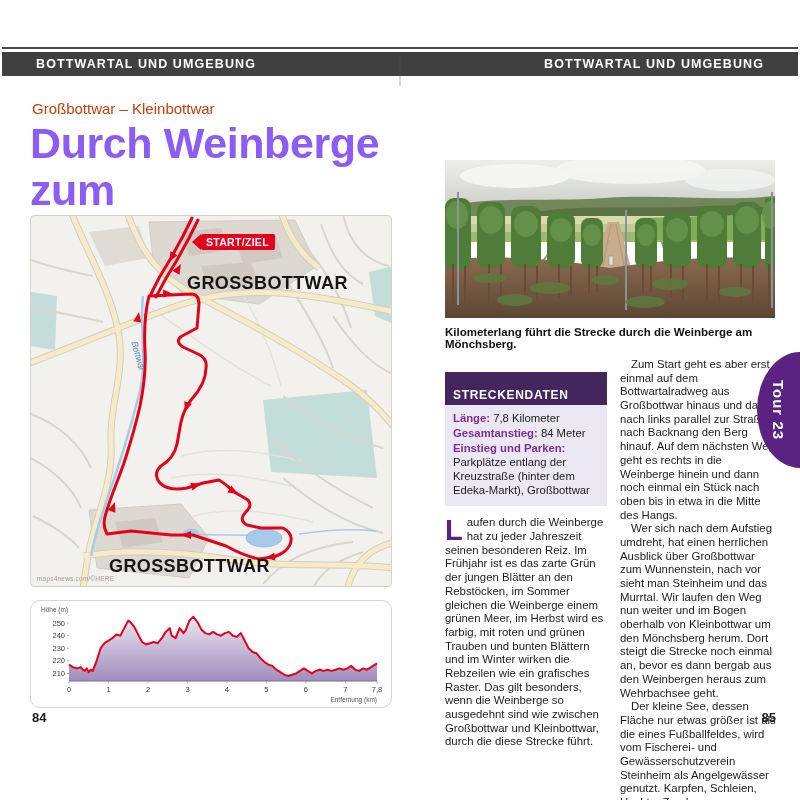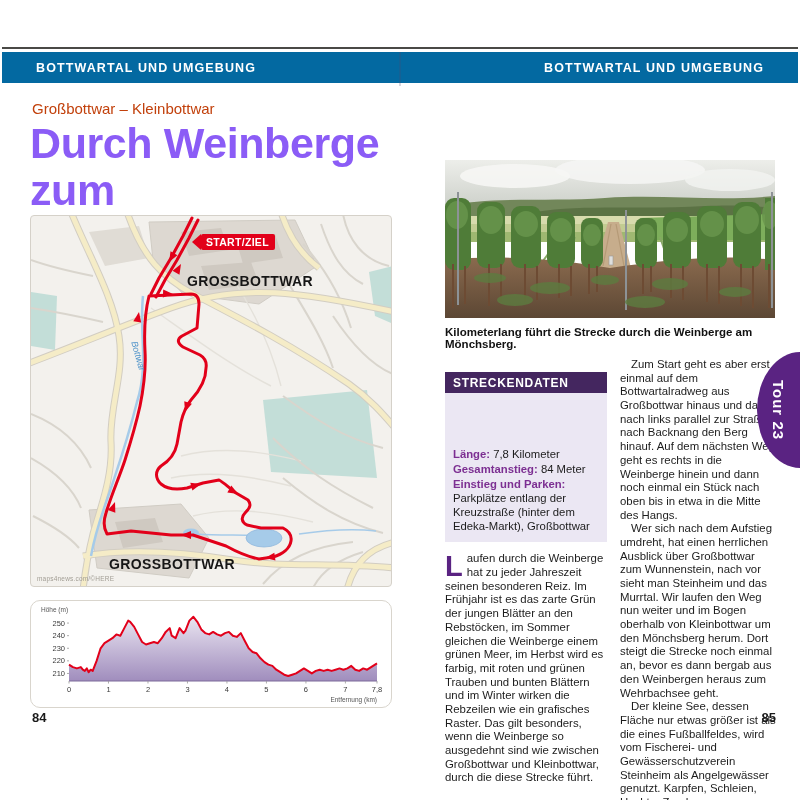--- a/index.html
+++ b/index.html
@@ -2,34 +2,34 @@
 <html lang="de"><head>
 <meta charset="utf-8">
 <style>
   html,body{margin:0;padding:0;background:#fff;}
   .canvas{position:relative;width:800px;height:800px;background:#ffffff;overflow:hidden;
           font-family:"Liberation Sans","DejaVu Sans",sans-serif;color:#1c1c1c;}
   .abs{position:absolute;}
 
   
   .topline{left:2px;top:47px;width:796px;height:2px;background:#4a4946;}
-  .headerbar{left:2px;top:52px;width:796px;height:31px;background:#0369a1;}
+  .headerbar{left:2px;top:52px;width:796px;height:24px;background:#404040;}
   .hb-text{position:absolute;top:50%;transform:translateY(-50%);color:#fff;font-weight:700;
            font-size:12.5px;letter-spacing:1.1px;}
   .hb-left{left:34px;}
   .hb-right{right:34px;}
   .gutterseam{left:399px;top:52px;width:2px;height:34px;background:rgba(80,70,110,.22);}
 
   
   .kicker{left:32px;top:100px;font-size:15px;color:#c2410c;}
   .title{left:30px;top:120px;width:370px;font-size:43px;font-weight:700;color:#8b5cf6;
          line-height:1.09;letter-spacing:-0.4px;white-space:pre-line;}
   .mapbox{left:30px;top:215px;width:360px;height:370px;border:1px solid #d5d1c9;border-radius:4px;
           overflow:hidden;background:#f3f1ed;}
-  .maplabel{position:absolute;font-weight:700;color:#161616;letter-spacing:.4px;font-size:14px;}
+  .maplabel{position:absolute;font-weight:700;color:#161616;letter-spacing:.4px;font-size:18px;}
   .riverlabel{position:absolute;color:#4f93c9;font-style:italic;font-size:9px;transform:rotate(74deg);}
   .mapcredit{position:absolute;left:6px;bottom:4px;font-size:6.5px;color:#a29e95;letter-spacing:.2px;}
   .start-badge{position:absolute;left:170px;top:18px;background:#e2001a;color:#fff;font-weight:700;
                font-size:10.5px;padding:2px 6px 2px 5px;letter-spacing:.3px;border-radius:2px;}
   .start-badge::before{content:"";position:absolute;left:-9px;top:50%;transform:translateY(-50%);
                border-top:8px solid transparent;border-bottom:8px solid transparent;
                border-right:9px solid #e2001a;}
   .chartbox{left:30px;top:600px;width:360px;height:106px;border:1px solid #d9d5cd;border-radius:10px;
             background:#fff;overflow:hidden;}
   .pagenum{font-weight:700;font-size:13px;color:#1a1a1a;}
@@ -39,22 +39,22 @@
   
   .photo{left:445px;top:160px;width:330px;height:158px;overflow:hidden;}
   .caption{left:445px;top:326px;width:330px;font-weight:700;font-size:11.5px;color:#111;}
   .col{line-height:1.2;font-size:11.4px;}
   .col-left{left:445px;top:372px;width:162px;}
   .col-right{left:620px;top:358px;width:157px;}
   .para{margin:0;text-align:left;hyphens:auto;-webkit-hyphens:auto;}
   .indent{text-indent:11px;}
   .sd-box{background:#ebe7f3;}
   .sd-head{background:#44265f;color:#fff;font-weight:700;font-size:12px;letter-spacing:.7px;
-           padding:4px 8px 3px;}
-  .sd-body{padding:6px 8px 8px;font-size:11.3px;line-height:1.24;margin-top:48px;}
+           padding:16px 8px 3px;}
+  .sd-body{padding:6px 8px 8px;font-size:11.3px;line-height:1.24;}
   .sd-item{margin:0 0 1px 0;}
   .sd-label{color:#7c2f92;font-weight:700;}
   .intro{margin-top:10px;}
   .dropcap{float:left;color:#5a2382;font-weight:700;font-size:29px;line-height:24px;
            padding:2px 4px 0 0;}
   .tourtab{left:757px;top:352px;width:43px;height:116px;background:#5a2382;
            border-radius:43px 0 0 43px / 58px 0 0 58px;display:flex;align-items:center;
            justify-content:center;}
   .tourtab span{writing-mode:vertical-rl;color:#fff;font-weight:700;font-size:15px;letter-spacing:1px;}
 </style>

